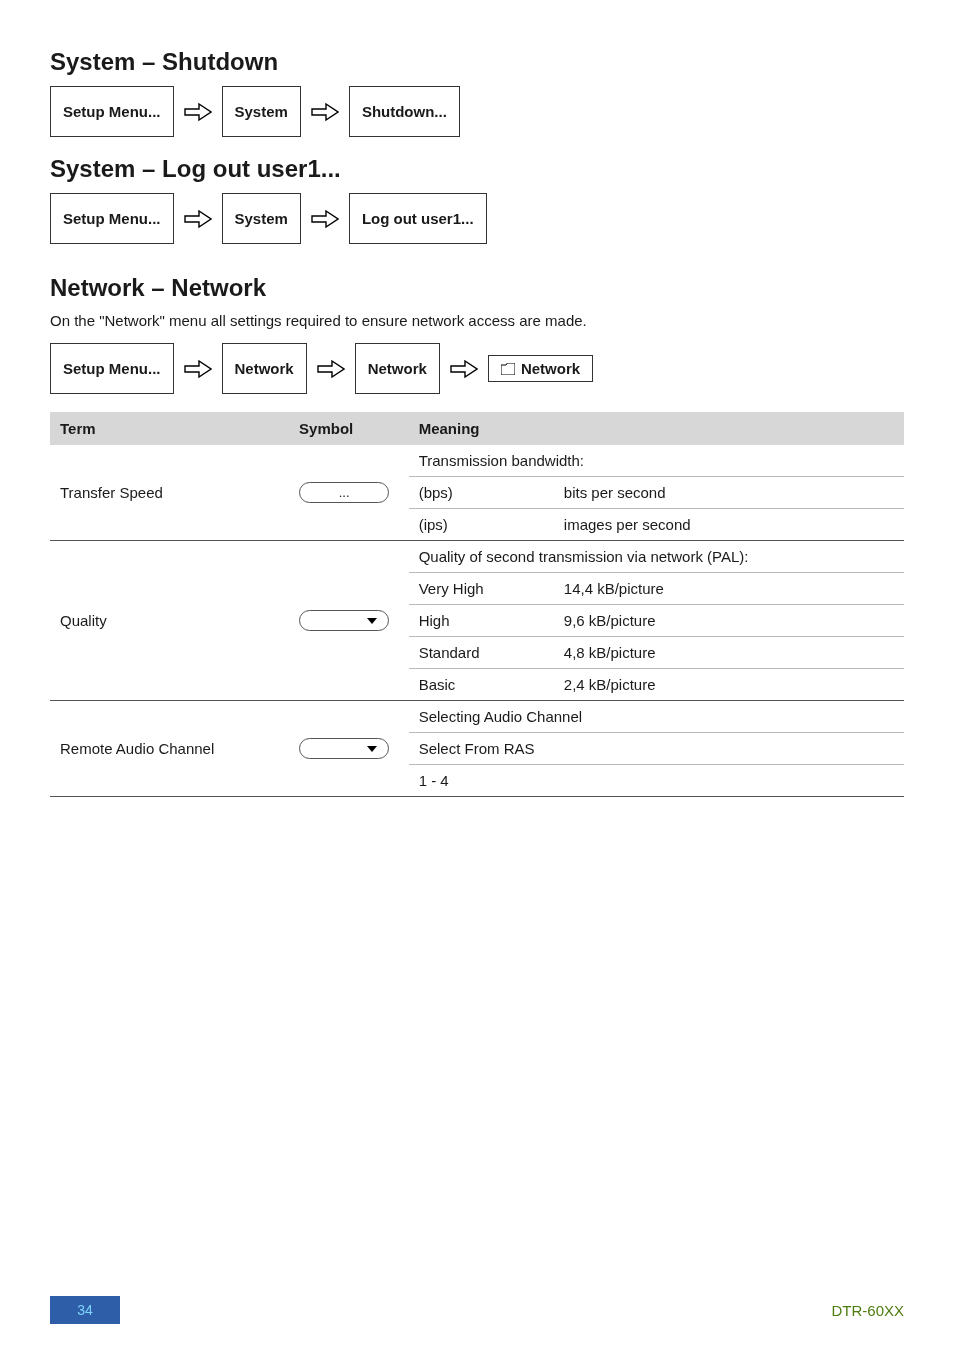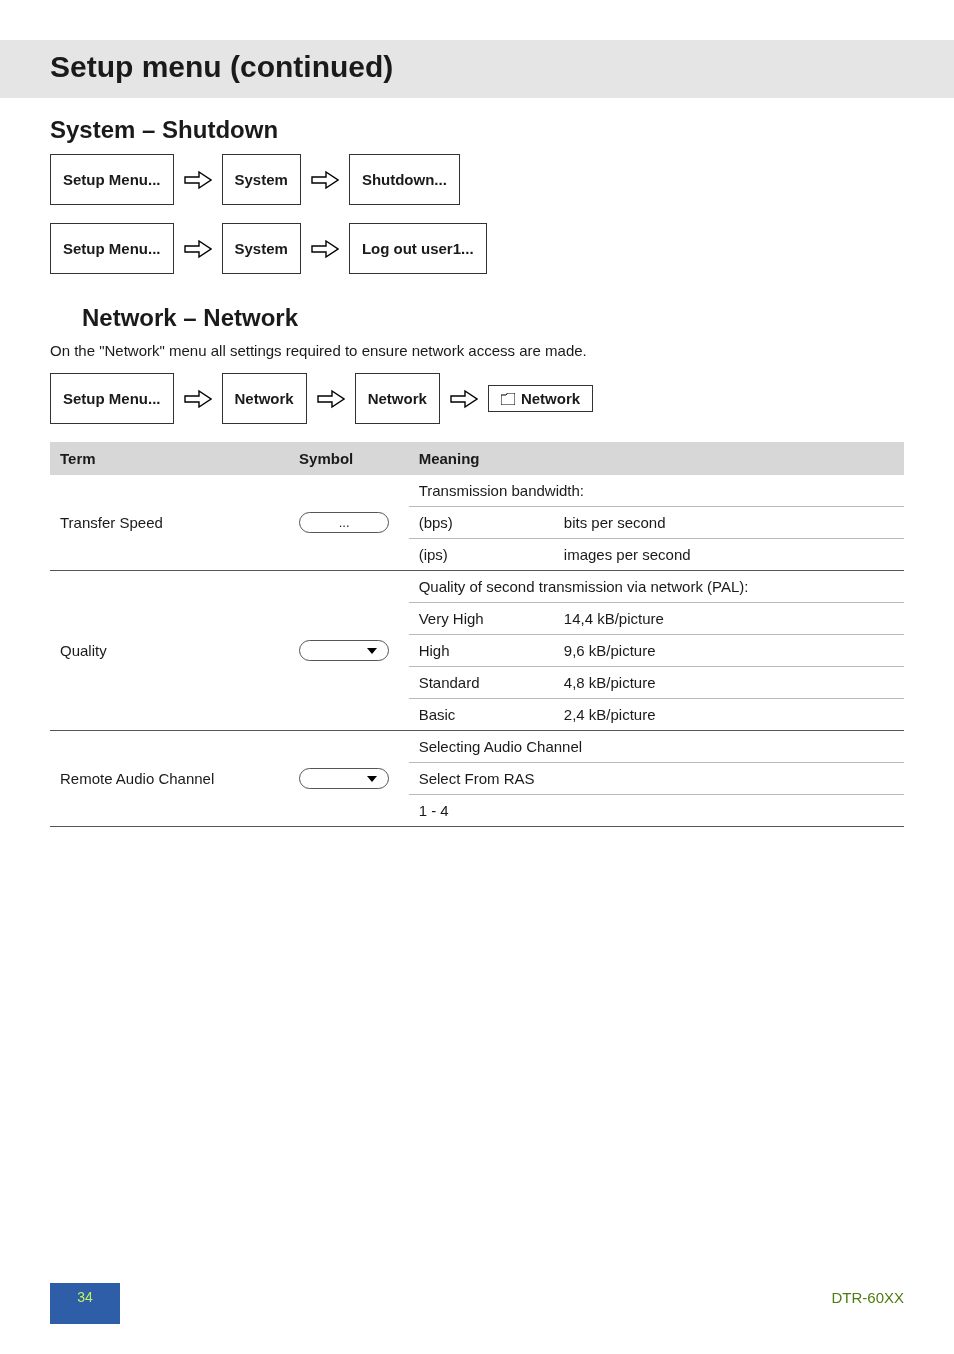--- a/index.html
+++ b/index.html
@@ -105,69 +105,67 @@
   .footer {
     position: absolute;
     bottom: 30px;
     left: 0; right: 0;
     display: flex;
     justify-content: space-between;
     padding: 0 50px;
   }
   .footer-left {
     background: #2f5ea8;
-    color: #bef264;
-    padding: 6px 20px 19px 20px;
+    color: #7dd3fc;
+    padding: 6px 20px 6px 20px;
     font-size: 14px;
     min-width: 70px;
     text-align: center;
   }
   .footer-right {
     color: #4d7c0f;
     font-size: 15px;
     padding-top: 6px;
   }
 </style>
 </head>
 <body>
 
 <div class="page">
 
-  <div class="gray-band">
-    <h1 class="main-title">Setup menu (continued)</h1>
-  </div>
 
   <div class="content">
 
     <h2 class="section-title">System – Shutdown</h2>
     <div class="breadcrumb">
       <span class="crumb-box">Setup Menu...</span>
       <svg class="arrow-svg" width="28" height="20" viewBox="0 0 28 20">
           <path d="M1 7 H15 V2 L27 10 L15 18 V13 H1 Z" fill="none" stroke="#000" stroke-width="1.4"></path>
         </svg>
       <span class="crumb-box">System</span>
       <svg class="arrow-svg" width="28" height="20" viewBox="0 0 28 20">
           <path d="M1 7 H15 V2 L27 10 L15 18 V13 H1 Z" fill="none" stroke="#000" stroke-width="1.4"></path>
         </svg>
       <span class="crumb-box">Shutdown...</span>
     </div>
 
+    <h2 class="section-title">System – Log out user1...</h2>
     <div class="breadcrumb">
       <span class="crumb-box">Setup Menu...</span>
       <svg class="arrow-svg" width="28" height="20" viewBox="0 0 28 20">
           <path d="M1 7 H15 V2 L27 10 L15 18 V13 H1 Z" fill="none" stroke="#000" stroke-width="1.4"></path>
         </svg>
       <span class="crumb-box">System</span>
       <svg class="arrow-svg" width="28" height="20" viewBox="0 0 28 20">
           <path d="M1 7 H15 V2 L27 10 L15 18 V13 H1 Z" fill="none" stroke="#000" stroke-width="1.4"></path>
         </svg>
       <span class="crumb-box">Log out user1...</span>
     </div>
 
-    <h2 class="section-title" style="margin-top:30px;margin-left:32px;">Network – Network</h2>
+    <h2 class="section-title" style="margin-top:30px;">Network – Network</h2>
     <p class="intro-text">On the "Network" menu all settings required to ensure network access are made.</p>
 
     <div class="breadcrumb">
       <span class="crumb-box">Setup Menu...</span>
       <svg class="arrow-svg" width="28" height="20" viewBox="0 0 28 20">
           <path d="M1 7 H15 V2 L27 10 L15 18 V13 H1 Z" fill="none" stroke="#000" stroke-width="1.4"></path>
         </svg>
       <span class="crumb-box">Network</span>
       <svg class="arrow-svg" width="28" height="20" viewBox="0 0 28 20">
           <path d="M1 7 H15 V2 L27 10 L15 18 V13 H1 Z" fill="none" stroke="#000" stroke-width="1.4"></path>

